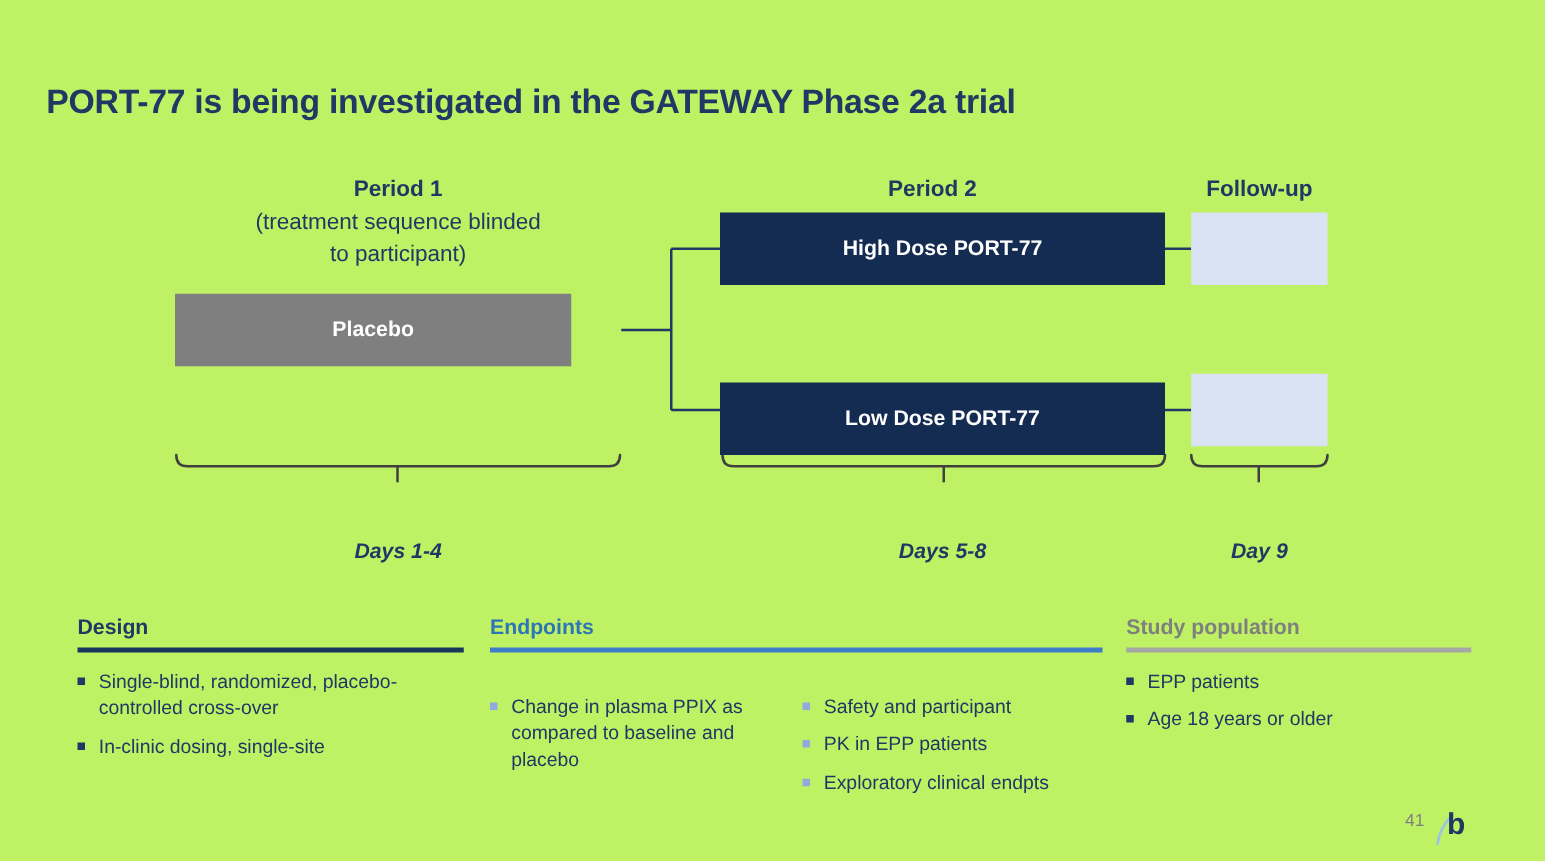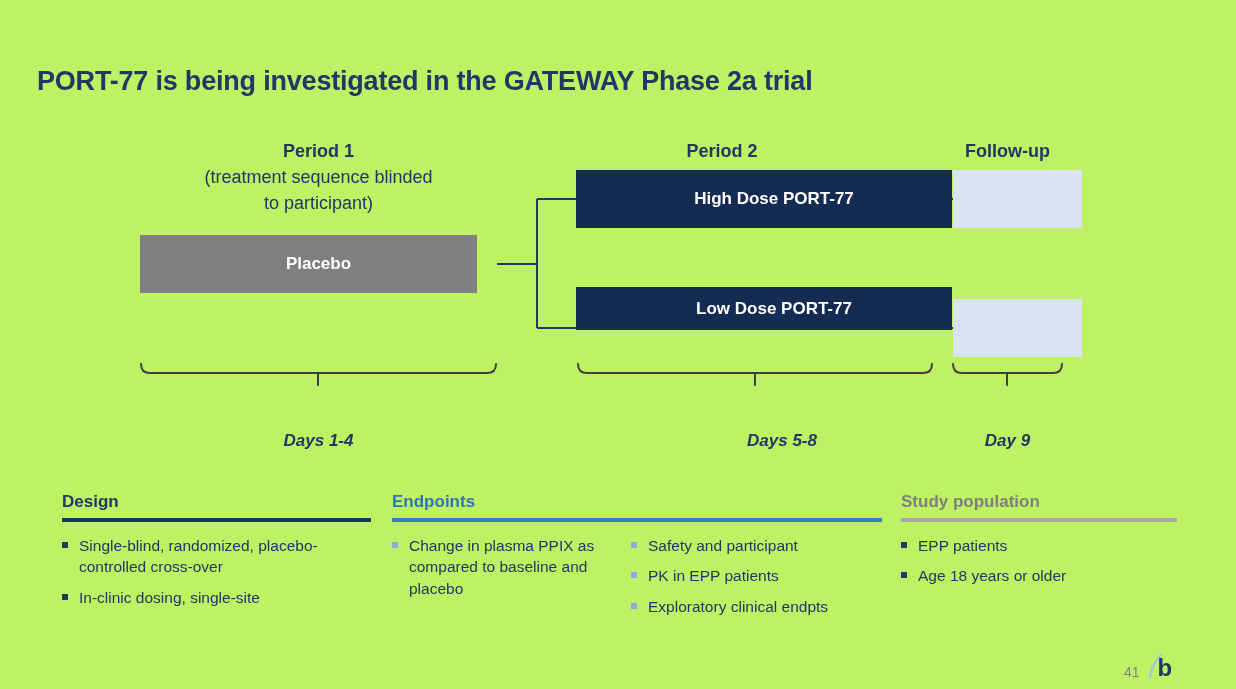--- a/index.html
+++ b/index.html
@@ -17,44 +17,44 @@
   .slide-title {
     left: 37px; top: 48px; width: 1100px;
     font-size: 27px; font-weight: bold; color: var(--navy);
     letter-spacing: -0.2px;
   }
 
   .col-header { text-align: center; font-size: 18px; line-height: 26px; color: var(--navy); }
   .col-header .hd { font-weight: bold; }
 
   .hdr-period1 { left: 140px; top: 138px; width: 357px; }
-  .hdr-period2 { left: 544px; top: 138px; width: 356px; text-align: center; }
+  .hdr-period2 { left: 568px; top: 138px; width: 356px; text-align: center; }
   .hdr-followup { left: 945px; top: 138px; width: 125px; }
 
   .flow-box {
     display: flex; align-items: center; justify-content: center;
-    font-weight: bold; font-size: 17px; color: #ffffff; padding-left: 20px;
+    font-weight: bold; font-size: 17px; color: #ffffff;
   }
   .box-placebo  { left: 140px; top: 235px; width: 317px; height: 58px; background: var(--gray-box); }
   .box-high     { left: 576px; top: 170px; width: 356px; height: 58px; background: var(--box-navy); }
-  .box-low      { left: 576px; top: 287px; width: 356px; height: 43px; background: var(--box-navy); }
+  .box-low      { left: 576px; top: 306px; width: 356px; height: 58px; background: var(--box-navy); }
   .box-fu1      { left: 953px; top: 170px; width: 109px; height: 58px; background: var(--light-blue-box); }
   .box-fu2      { left: 953px; top: 299px; width: 109px; height: 58px; background: var(--light-blue-box); }
 
   svg.overlay { left: 0; top: 0; pointer-events: none; }
   .connector { stroke: var(--navy); stroke-width: 2; fill: none; }
   .bracket   { stroke: var(--bracket); stroke-width: 2; fill: none; stroke-linecap: round; }
 
   .day-label {
     text-align: center; font-size: 17px; font-weight: bold; font-style: italic;
     color: var(--navy);
     margin-top: 33px;
   }
   .day1 { left: 140px; top: 398px; width: 357px; }
-  .day2 { left: 604px; top: 398px; width: 356px; }
+  .day2 { left: 576px; top: 398px; width: 356px; }
   .day3 { left: 945px; top: 398px; width: 125px; }
 
   .section { }
   .sec-design { left: 62px;  top: 476px; width: 309px; }
   .sec-endpoints { left: 392px; top: 476px; width: 490px; }
   .sec-study { left: 901px; top: 476px; width: 276px; }
 
   .sec-title { font-size: 17px; font-weight: bold; margin: 16px 0 6px 0; }
   .sec-design .sec-title { color: var(--navy); }
   .sec-endpoints .sec-title { color: var(--blue-header); }
@@ -66,25 +66,25 @@
   .sec-study .sec-rule { background: var(--gray-underline); }
 
   .bullets { margin: 13px 0 0 0; padding: 0; list-style: none; }
   .bullets li {
     display: flex; gap: 11px; margin: 0 0 9px 0;
     font-size: 15.5px; line-height: 1.38; color: var(--navy);
   }
   .sq { flex: 0 0 auto; width: 6px; height: 6px; margin-top: 7px; background: var(--navy); }
   .sec-endpoints .sq { background: var(--light-blue-bullet); }
 
-  .ep-cols { display: flex; gap: 1px; }
+  .ep-cols { display: flex; gap: 12px; margin-top: 20px; }
   .ep-col1 { width: 238px; }
   .ep-col2 { width: 240px; }
 
-  .footer { left: 1124px; top: 648px; width: 90px; height: 32px; display: flex; align-items: flex-end; }
+  .footer { left: 1124px; top: 648px; width: 90px; height: 32px; display: flex; align-items: flex-start; }
   .page-num { font-size: 14px; color: var(--page-gray); margin-right: 7px; }
   .logo-swoosh { margin-top: 2px; }
   .swoosh-path { stroke: var(--logo-swoosh); stroke-width: 2.2; fill: none; stroke-linecap: round; }
   .logo-b { font-size: 24px; font-weight: bold; color: var(--navy); margin-left: -5px; line-height: 1; }
 </style>
 </head>
 <body>
 
 <div class="slide">
 

